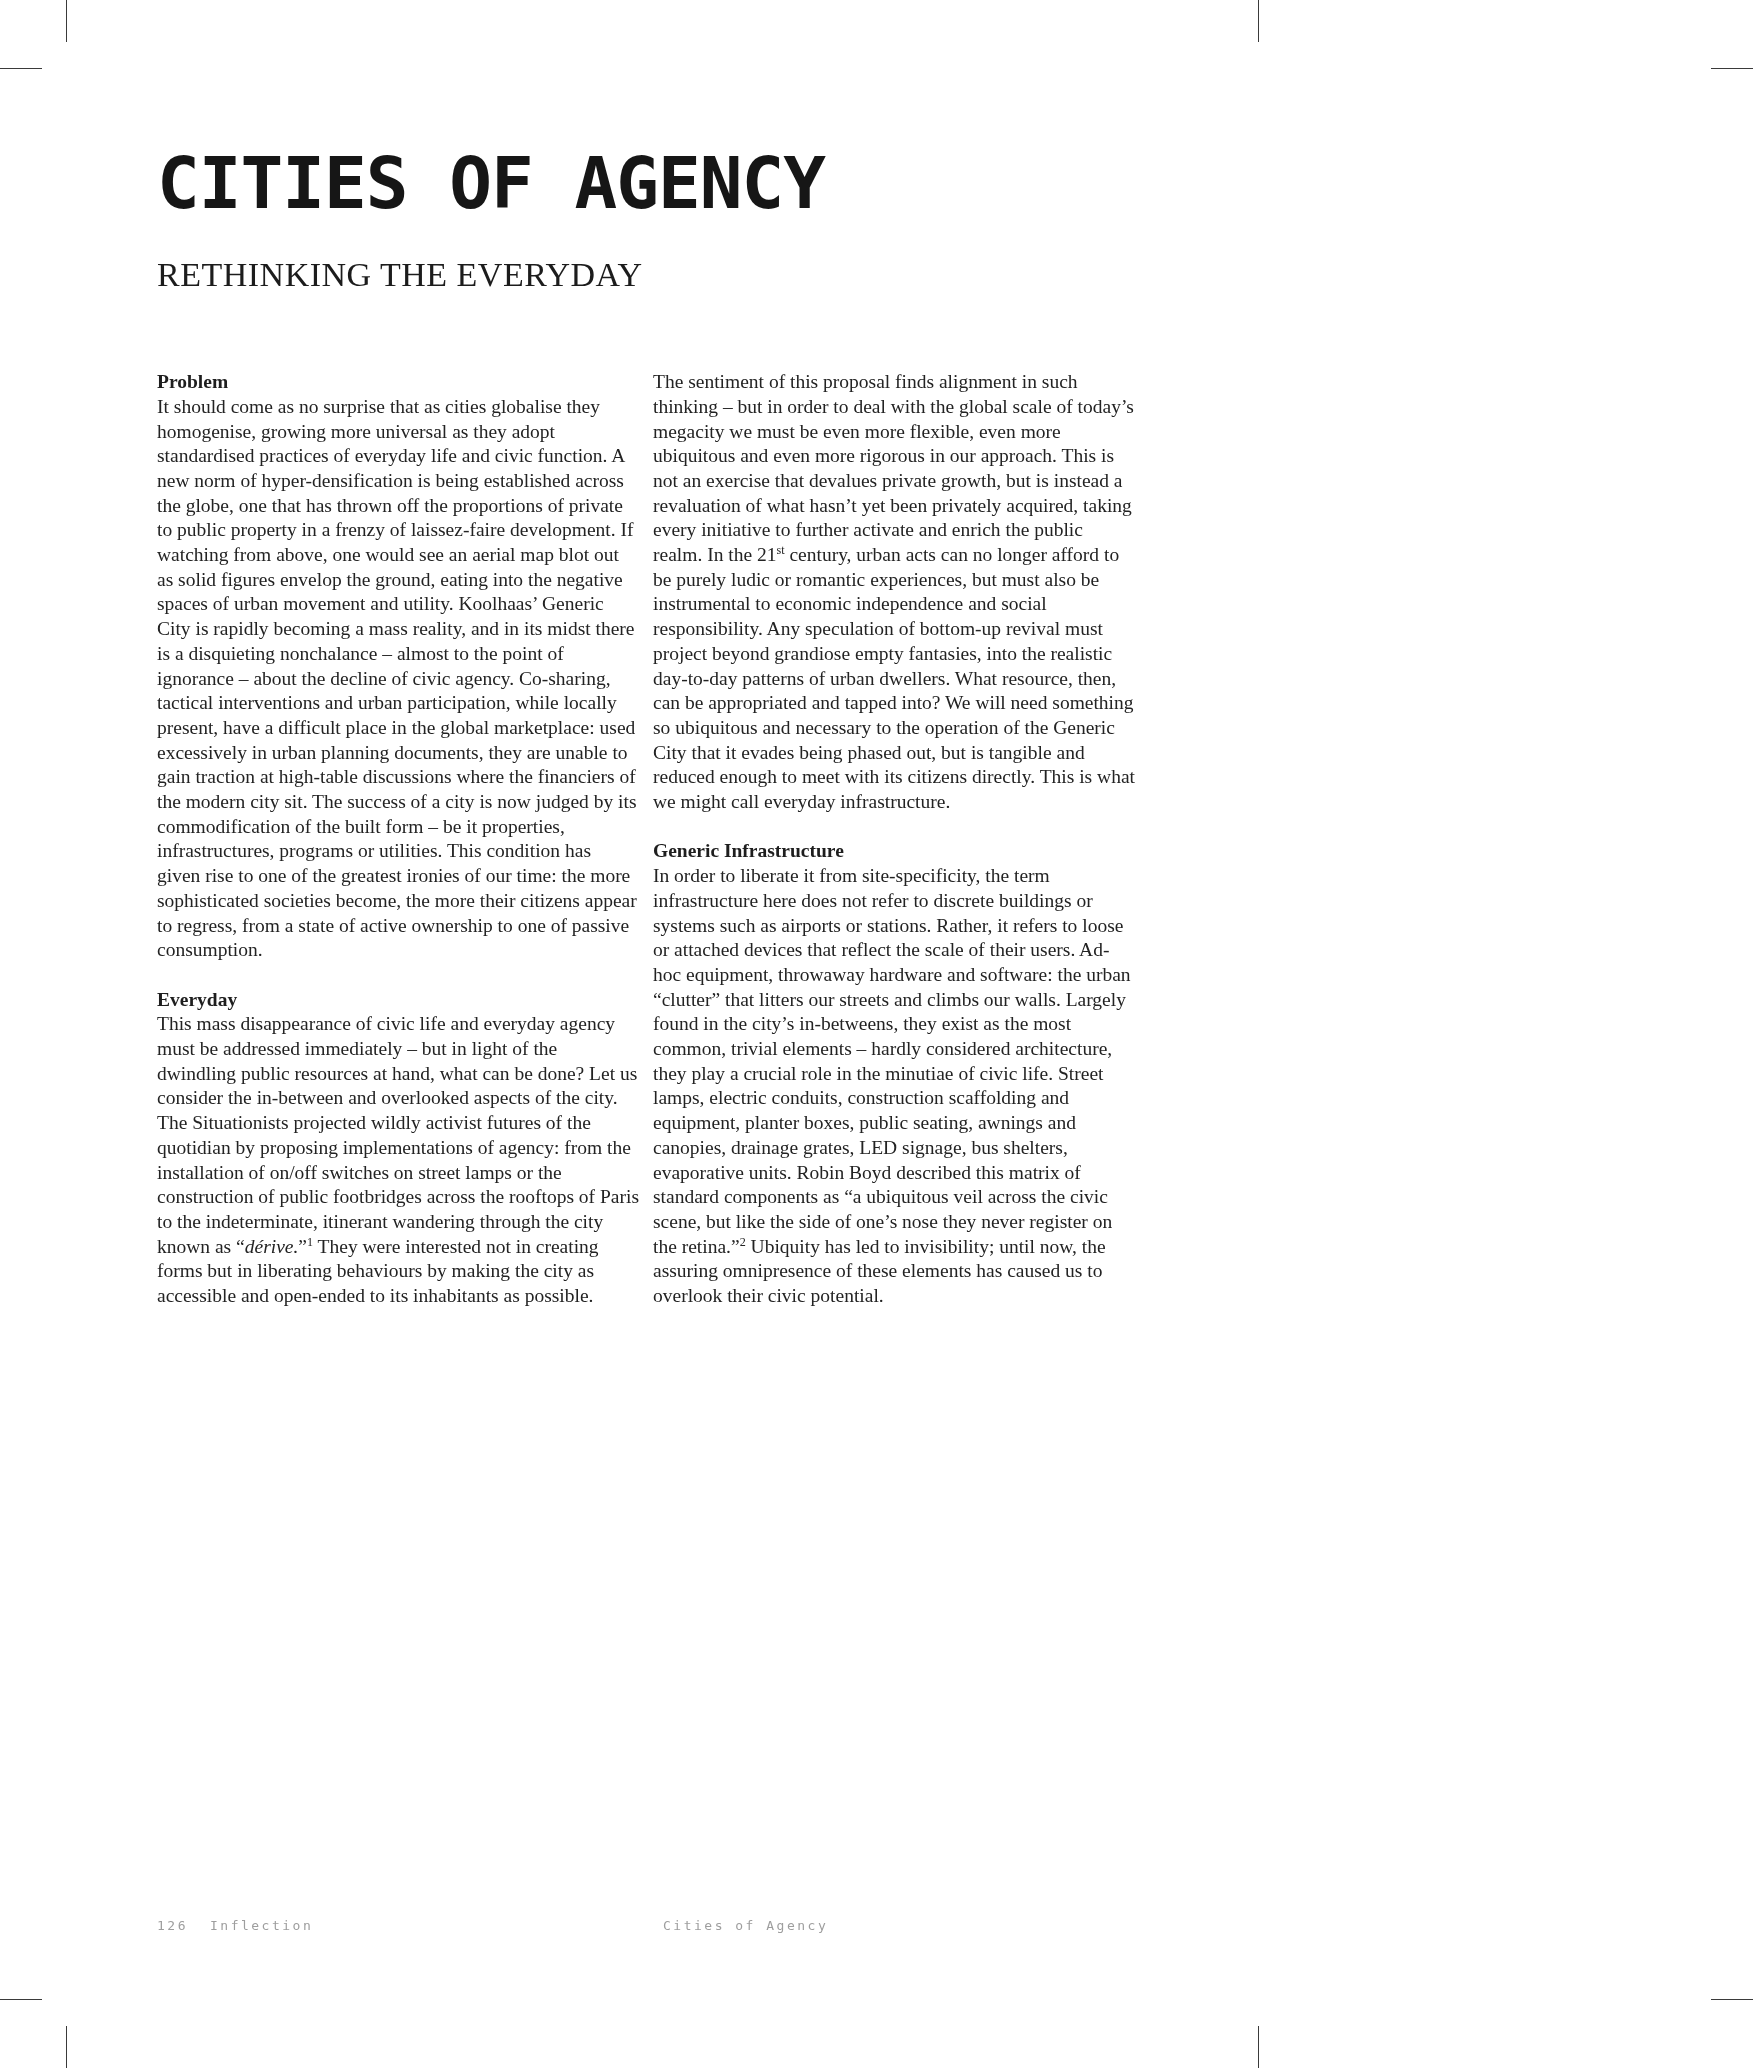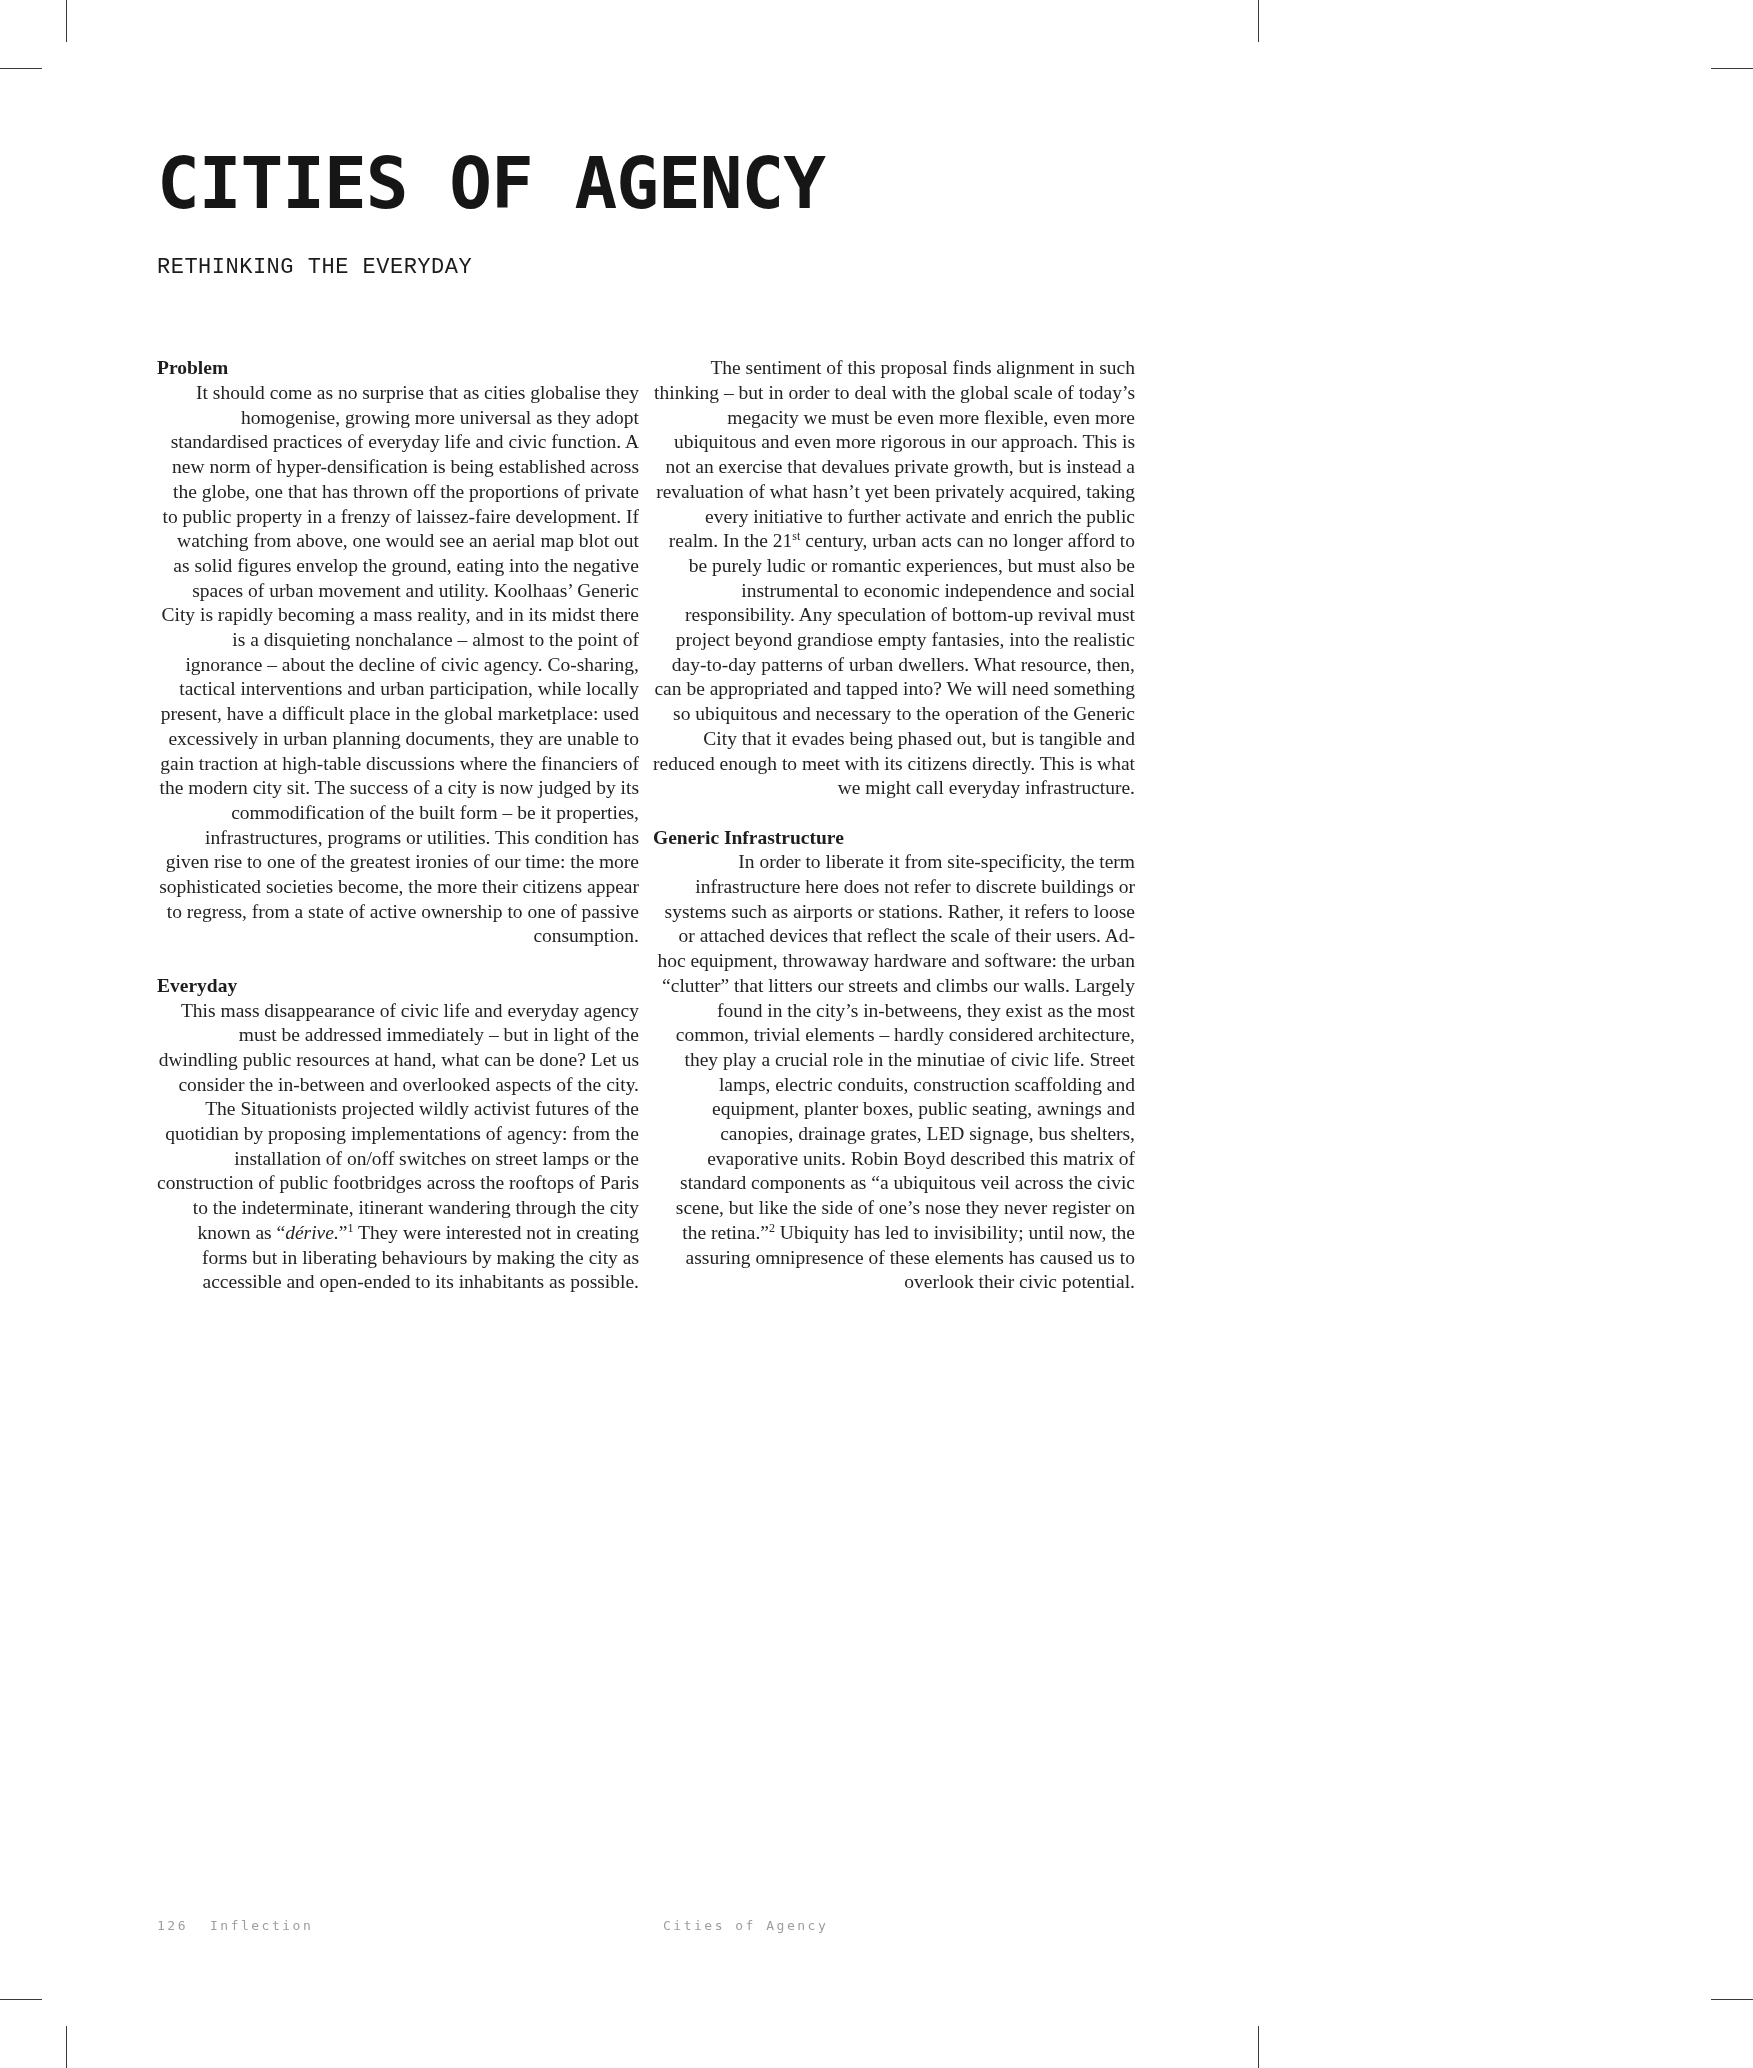--- a/index.html
+++ b/index.html
@@ -37,23 +37,23 @@
     margin: 148px 0 0 0;
     font-family: "DejaVu Sans Mono", monospace;
     font-weight: 700;
     font-size: 71px;
     line-height: 1.0;
     letter-spacing: -1px;
     color: #161616;
   }
   h2.subtitle {
     margin: 36px 0 0 0;
-    font-family: Liberation Mono, monospace;
+    font-family: Liberation Serif, serif;
     font-weight: 400;
-    font-size: 22px;
+    font-size: 34px;
     line-height: 1.15;
     letter-spacing: 0.5px;
     color: #1c1c1c;
   }
   .author {
     margin: 74px 0 0 0;
     font-family: "Liberation Serif", serif;
     font-style: italic;
     font-weight: 700;
     font-size: 25px;
@@ -73,21 +73,20 @@
   }
   .col h3 {
     margin: 0;
     font-size: 19.5px;
     line-height: 24.7px;
     font-weight: 700;
     color: #1e1e1e;
   }
   .col p {
     margin: 0 0 24.7px 0;
-    text-align: right;
   }
   .col p:last-child { margin-bottom: 0; }
   .col sup {
     font-size: 0.62em;
     line-height: 0;
     vertical-align: super;
   }
   .footer-left, .footer-right {
     position: absolute;
     top: 1918px;

